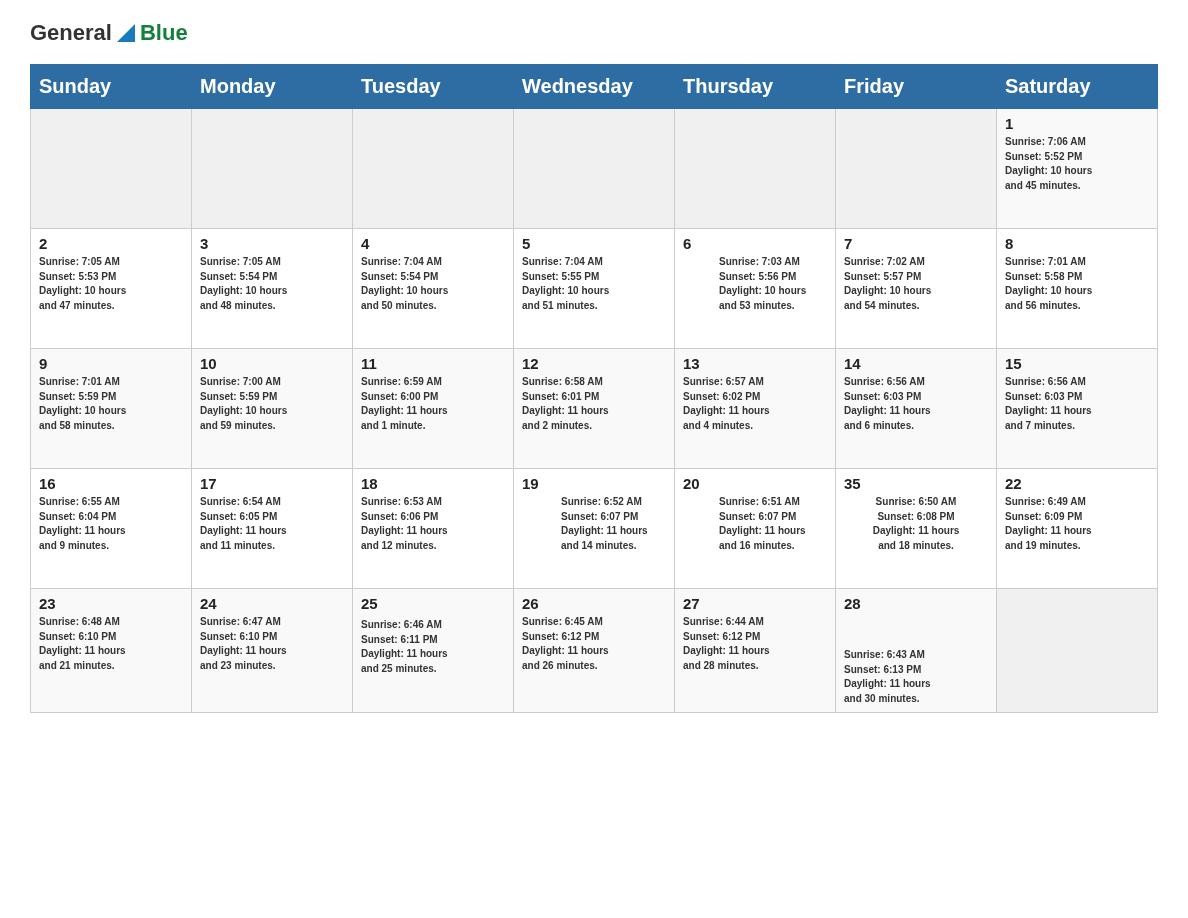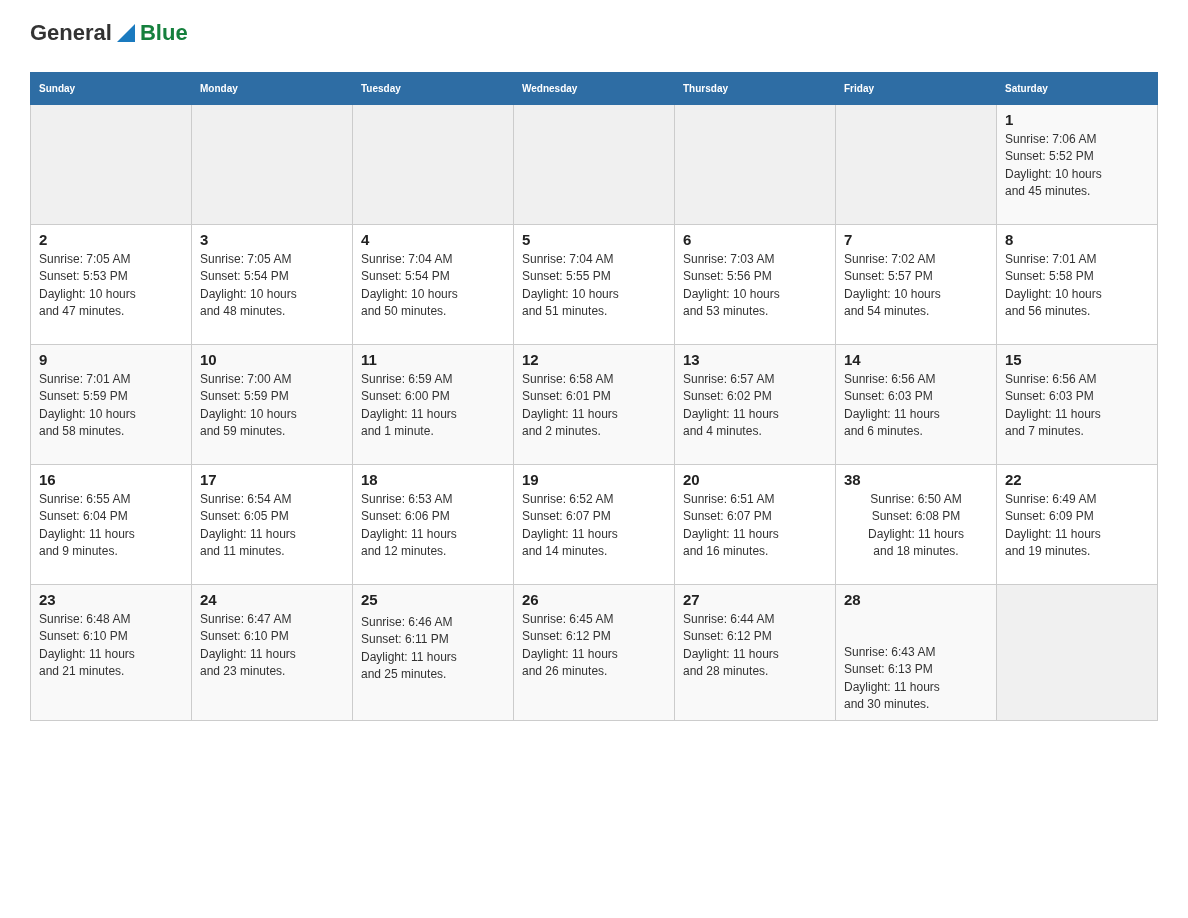--- a/index.html
+++ b/index.html
@@ -7,21 +7,21 @@
       font-family: Arial, sans-serif;
       background: #fff;
       padding: 20px 30px;
       width: 1188px;
       min-height: 918px;
     }
     .header {
       display: flex;
       justify-content: space-between;
       align-items: flex-start;
-      margin-bottom: 26px;
+      margin-bottom: 18px;
     }
     .logo {
       display: flex;
       align-items: center;
       gap: 4px;
     }
     .title-block {
       text-align: right;
     }
     .calendar-title {
@@ -36,44 +36,45 @@
       margin-top: 4px;
     }
     table {
       width: 100%;
       border-collapse: collapse;
       margin-top: 8px;
     }
     thead tr th {
       background-color: #2e6da4;
       color: #fff;
-      font-size: 10px;
+      font-size: 20px;
       font-weight: bold;
       padding: 10px 8px;
       text-align: left;
       border: 1px solid #2e6da4;
     }
     tbody tr td {
       border: 1px solid #ccc;
       vertical-align: top;
       padding: 6px 8px;
       width: 14.28%;
       height: 120px;
     }
     .day-number {
       font-size: 15px;
       font-weight: bold;
       color: #222;
       display: block;
       margin-bottom: 3px;
     }
     .day-info {
-      font-size: 12px;
+      font-size: 10px;
       color: #333;
       line-height: 1.45;
+      font-weight: bold;
     }
     tbody tr:nth-child(odd) td {
       background-color: #f9f9f9;
     }
     tbody tr:nth-child(even) td {
       background-color: #fff;
     }
     .empty-cell {
       background-color: #f0f0f0 !important;
     }
@@ -145,21 +146,21 @@
         </td>
         <td>
           <span class="day-number">5</span>
           <div class="day-info" style="white-space: pre-line;">Sunrise: 7:04 AM
 Sunset: 5:55 PM
 Daylight: 10 hours
 and 51 minutes.</div>
         </td>
         <td>
           <span class="day-number">6</span>
-          <div class="day-info" style="white-space: pre-line;">Sunrise: 7:03 AM
+          <div class="day-info" style="white-space: pre-line; margin-left: 36px;">Sunrise: 7:03 AM
 Sunset: 5:56 PM
 Daylight: 10 hours
 and 53 minutes.</div>
         </td>
         <td>
           <span class="day-number">7</span>
           <div class="day-info" style="white-space: pre-line;">Sunrise: 7:02 AM
 Sunset: 5:57 PM
 Daylight: 10 hours
 and 54 minutes.</div>
@@ -240,34 +241,34 @@
         </td>
         <td>
           <span class="day-number">18</span>
           <div class="day-info" style="white-space: pre-line;">Sunrise: 6:53 AM
 Sunset: 6:06 PM
 Daylight: 11 hours
 and 12 minutes.</div>
         </td>
         <td>
           <span class="day-number">19</span>
-          <div class="day-info" style="white-space: pre-line;">Sunrise: 6:52 AM
+          <div class="day-info" style="white-space: pre-line; margin-left: 39px;">Sunrise: 6:52 AM
 Sunset: 6:07 PM
 Daylight: 11 hours
 and 14 minutes.</div>
         </td>
         <td>
           <span class="day-number">20</span>
-          <div class="day-info" style="white-space: pre-line;">Sunrise: 6:51 AM
+          <div class="day-info" style="white-space: pre-line; margin-left: 36px;">Sunrise: 6:51 AM
 Sunset: 6:07 PM
 Daylight: 11 hours
 and 16 minutes.</div>
         </td>
         <td>
-          <span class="day-number">38</span>
+          <span class="day-number">35</span>
           <div class="day-info" style="white-space: pre-line; text-align: center;">Sunrise: 6:50 AM
 Sunset: 6:08 PM
 Daylight: 11 hours
 and 18 minutes.</div>
         </td>
         <td>
           <span class="day-number">22</span>
           <div class="day-info" style="white-space: pre-line;">Sunrise: 6:49 AM
 Sunset: 6:09 PM
 Daylight: 11 hours

